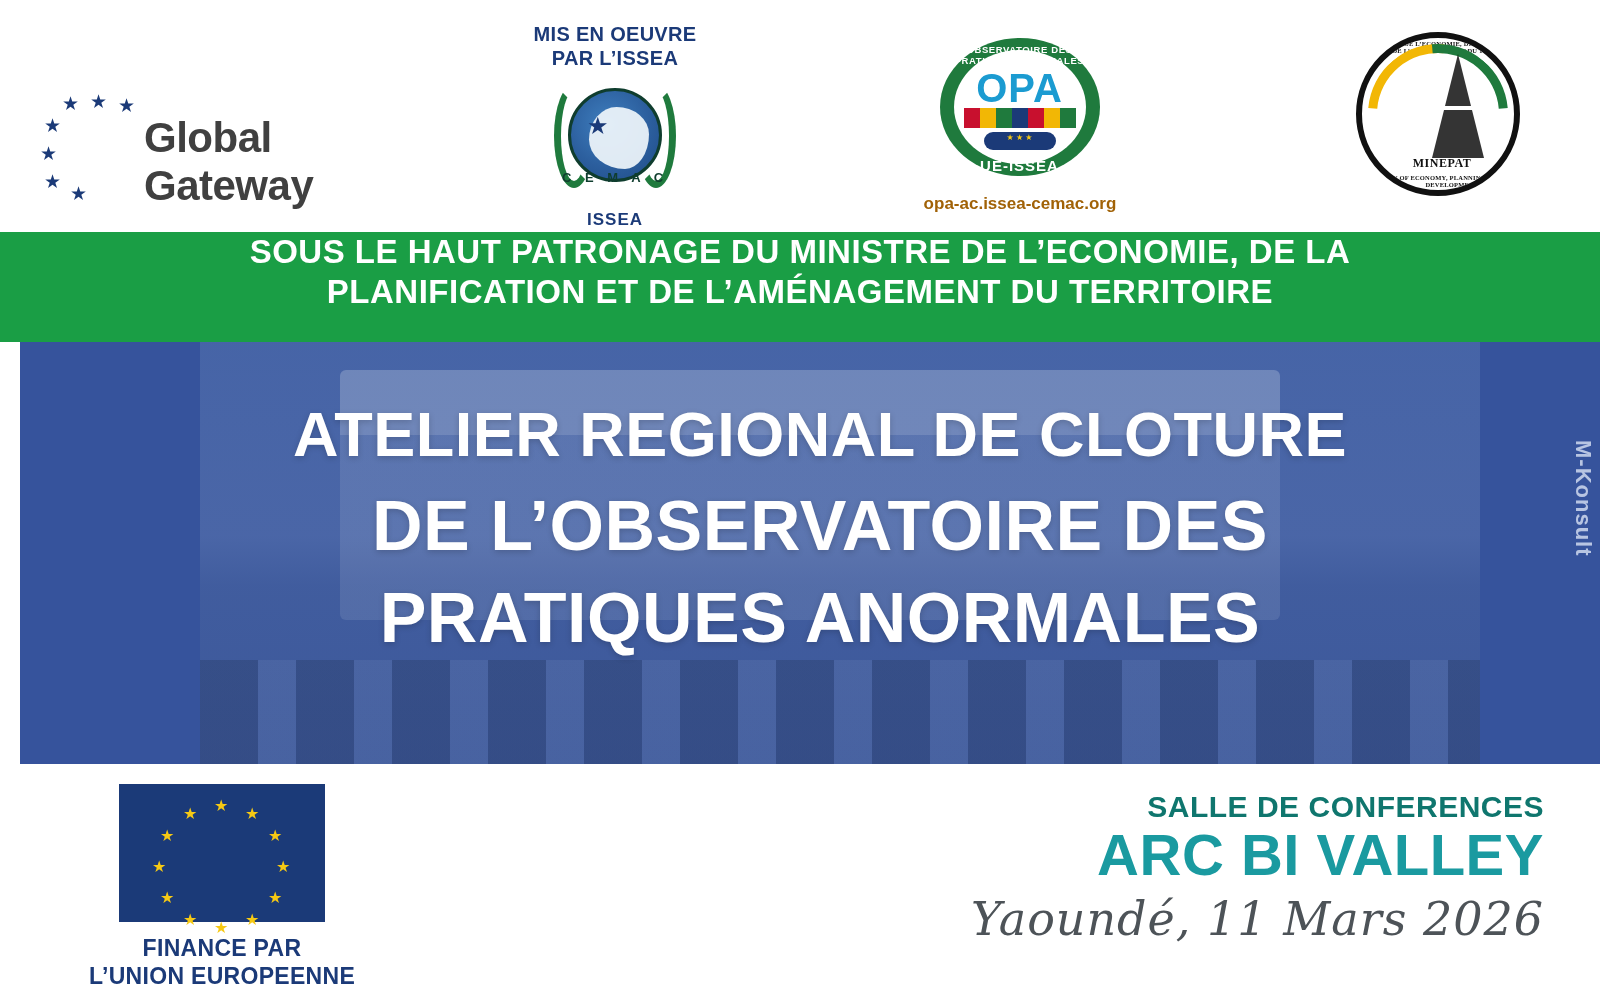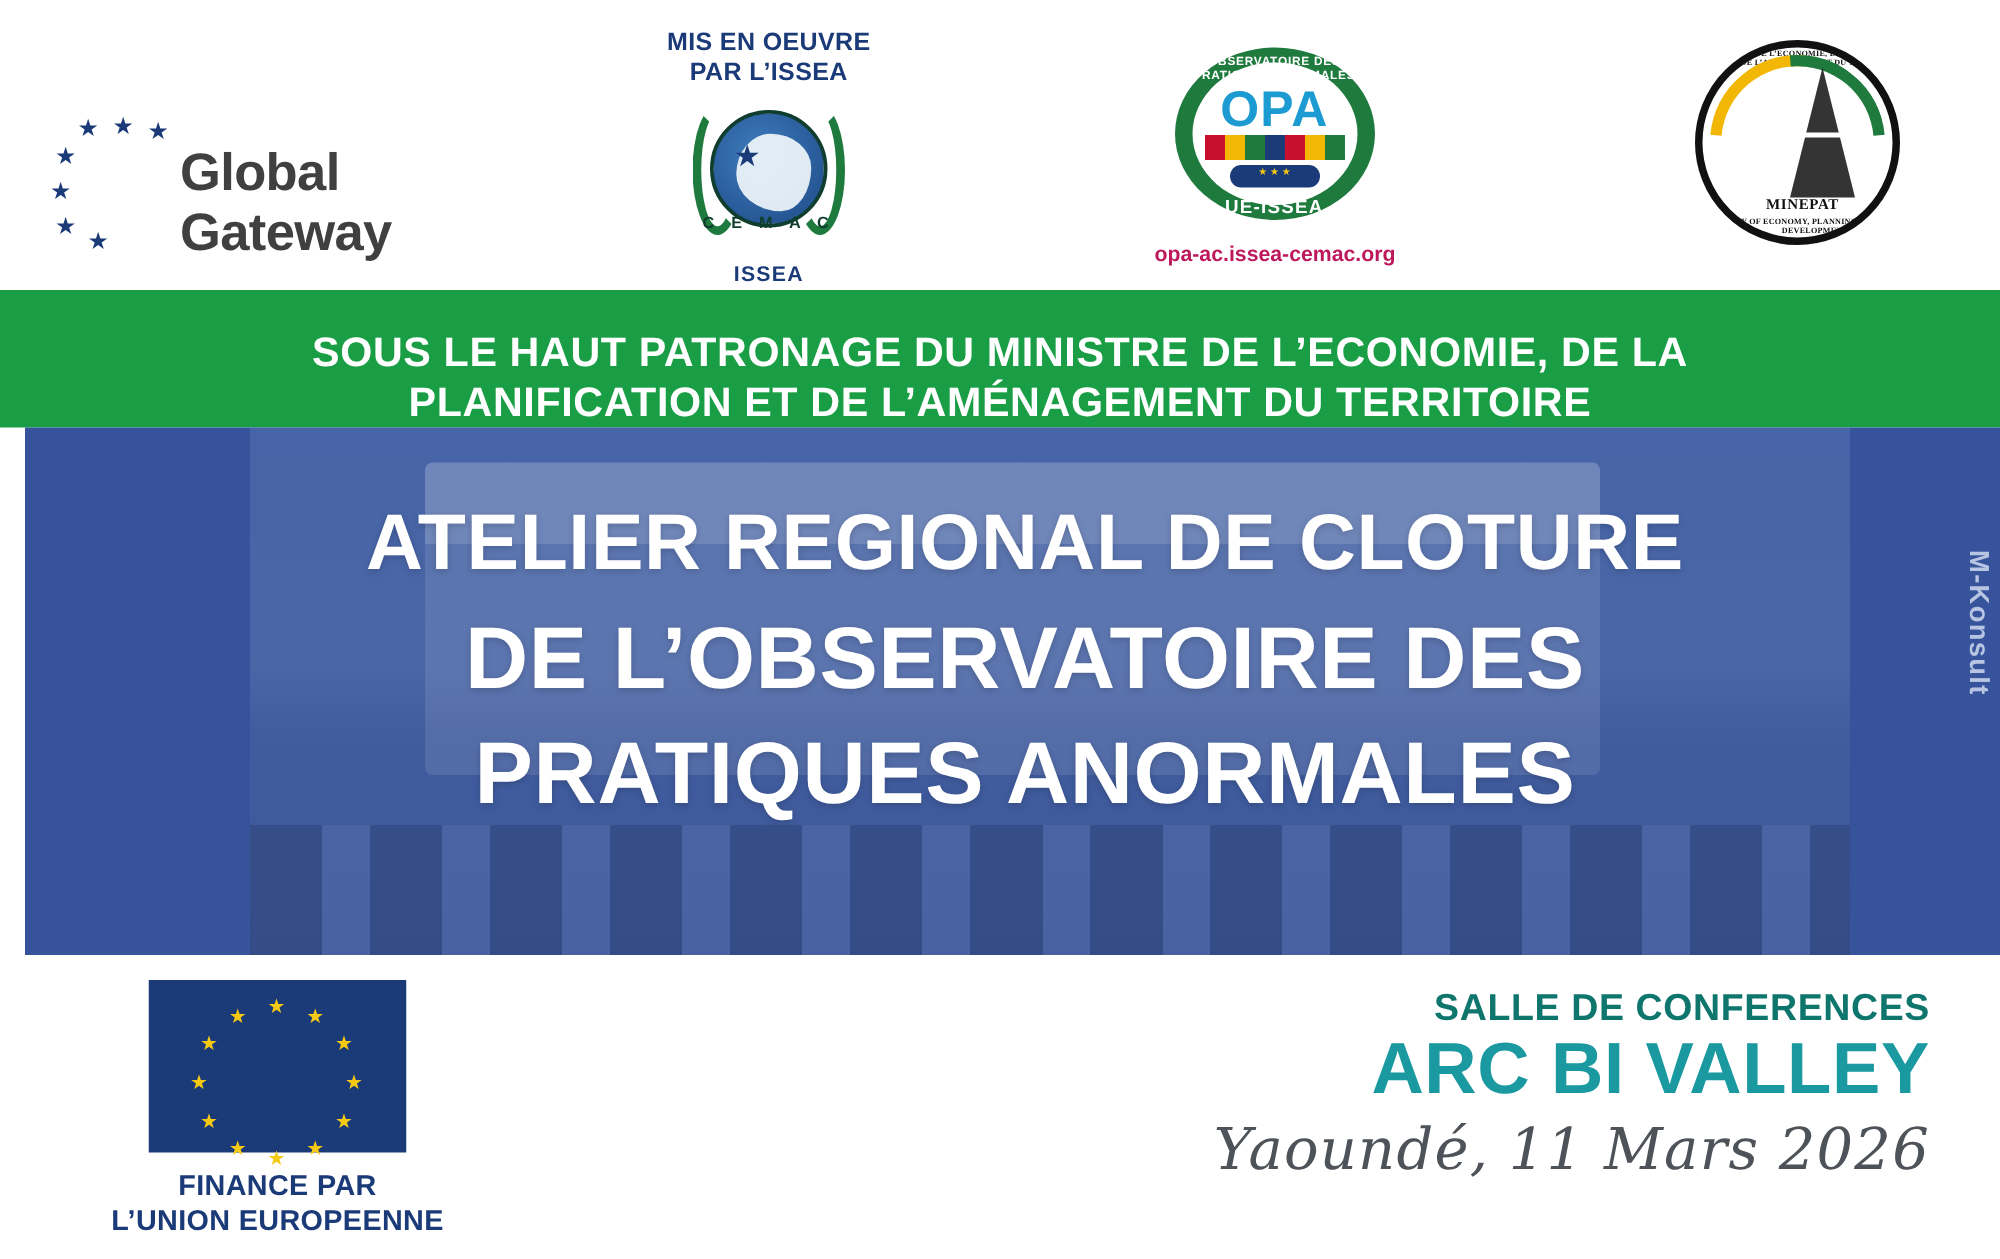--- a/index.html
+++ b/index.html
@@ -130,21 +130,21 @@
   .opa-arc-top {
     position: absolute; left: 14px; top: 6px; width: 156px;
     color: #ffffff; font-weight: bold; font-size: 9.5px; letter-spacing: .6px;
   }
   .opa-arc-bottom {
     position: absolute; left: 14px; bottom: 16px; width: 156px;
     color: #ffffff; font-weight: bold; font-size: 15px; letter-spacing: 1px;
   }
   .opa-url {
     margin-top: 4px;
-    color: #be185d; font-weight: bold; font-size: 17px;
+    color: #a16207; font-weight: bold; font-size: 17px;
   }
 
   
   .minepat-wrap {
     position: absolute; right: 72px; top: 24px;
     width: 180px; height: 190px; font-family: Liberation Serif, serif;
   }
   .minepat-circle {
     position: absolute; left: 8px; top: 8px;
     width: 164px; height: 164px; border-radius: 50%;
@@ -188,21 +188,21 @@
     color: #111111; font-weight: bold; font-size: 6.5px; letter-spacing: .2px;
   }
   .minepat-ring-text-top { top: 2px; }
   .minepat-ring-text-bottom { bottom: 2px; }
 
   
   .green-band {
     position: absolute; top: 232px; left: 0;
     width: 1600px; height: 110px;
     background: #1a9e45;
-    display: flex; align-items: flex-end; justify-content: center;
+    display: flex; align-items: flex-start; justify-content: center;
   }
   .green-band p {
     color: #ffffff;
     font-weight: bold;
     font-size: 33px;
     line-height: 40px;
     letter-spacing: .5px;
     text-align: center;
     padding: 0 40px;
   }

